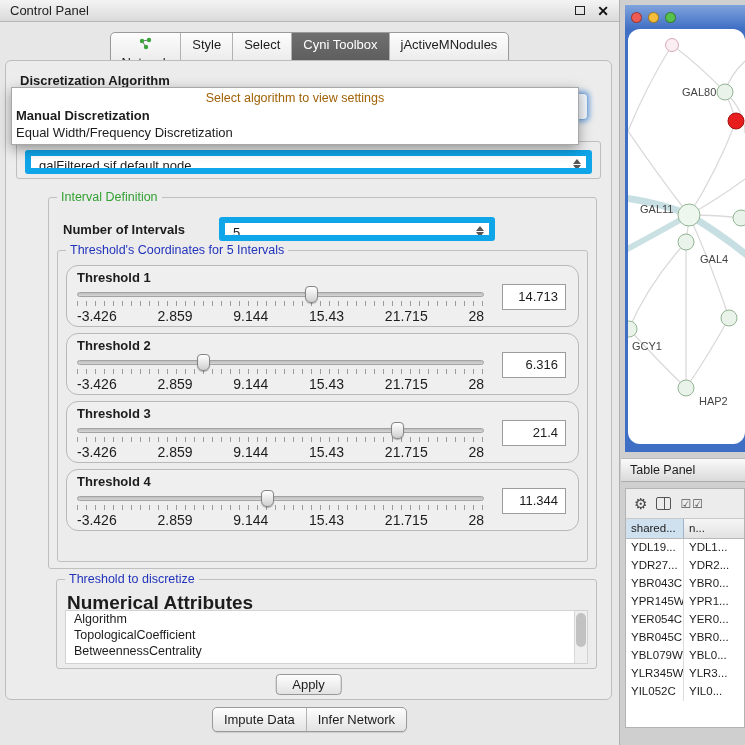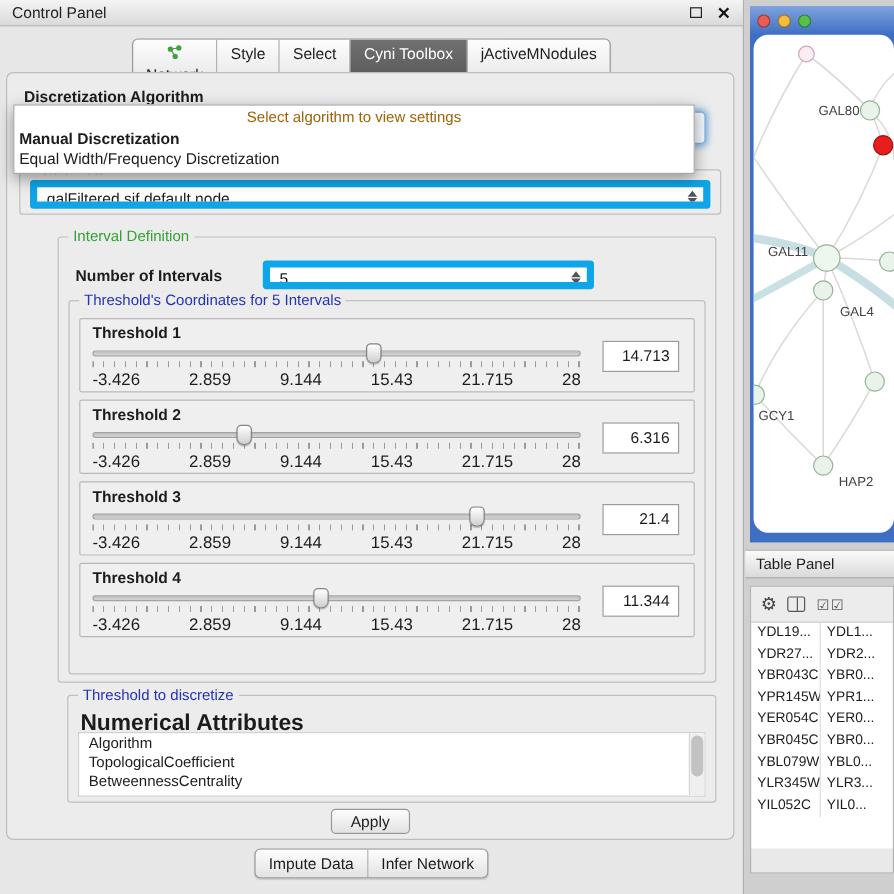--- a/index.html
+++ b/index.html
@@ -44,21 +44,21 @@
   .g-tabledata { left:10px; top:80px; width:585px; height:38px; }
   .g-tabledata .combo { position:absolute; left:8px; right:8px; top:8px; }
 
   .g-interval { left:42px; top:136px; width:549px; height:372px; }
   .noi-label { position:absolute; left:14px; top:24px; font-weight:bold; font-size:13px; }
   .noi-combo { position:absolute; left:170px; top:19px; width:276px; }
 
   .g-thresholds { position:absolute; left:8px; right:8px; top:52px; bottom:6px; border:1px solid #bfbfbf; border-radius:3px; }
   .g-thresholds > .group-label { background:#ececec; }
 
-  .th-panel { position:relative; height:62px; margin:6px 8px; border:1px solid #b9b9b9; background:#efefef; border-radius:2px; }
+  .th-panel { position:relative; height:62px; margin:6px 8px; border:1px solid #b9b9b9; background:#efefef; border-radius:12px; }
   .th-panel:first-of-type { margin-top:14px; }
   .th-label { position:absolute; left:10px; top:4px; font-weight:bold; font-size:13px; }
   .slider-zone { position:absolute; left:10px; right:94px; top:26px; }
   .track { position:relative; height:5px; background:linear-gradient(#bdbdbd,#d6d6d6); border:1px solid #a3a3a3; border-radius:3px; }
   .thumb { position:absolute; top:-7px; width:13px; height:17px; background:linear-gradient(#ffffff,#cfcfcf); border:1px solid #858585; border-radius:4px 4px 6px 6px; box-shadow:0 1px 1px rgba(0,0,0,.25); }
   .ticks { height:5px; margin-top:4px; background-image:repeating-linear-gradient(90deg,#9a9a9a 0,#9a9a9a 1px,transparent 1px,transparent 9px); }
   .scale { display:flex; justify-content:space-between; font-size:14px; color:#1c1c1c; margin-top:2px; }
   .value-box { position:absolute; right:12px; top:18px; width:64px; height:26px; background:#fff; border:1px solid #9c9c9c; font-size:13px; text-align:right; line-height:24px; padding-right:7px; }
 
   .g-attrs { left:50px; top:518px; width:541px; height:90px; }
@@ -338,20 +338,24 @@
   <div class="tp-header">
     <span>Table Panel</span>
   </div>
 
   <div class="tbl-win">
     <div class="tbl-toolbar">
       <span class="gear">⚙</span>
       <span class="cols-icon"></span>
       <span class="chk">☑☑</span>
     </div>
+    <div class="tbl-headrow">
+      <div class="hc1">shared...</div>
+      <div class="hc2">n...</div>
+    </div>
     <div class="tbl-body">
       <div class="tbl-row">
         <div class="c1">YDL19...</div>
         <div class="c2">YDL1...</div>
       </div>
       <div class="tbl-row">
         <div class="c1">YDR27...</div>
         <div class="c2">YDR2...</div>
       </div>
       <div class="tbl-row">

